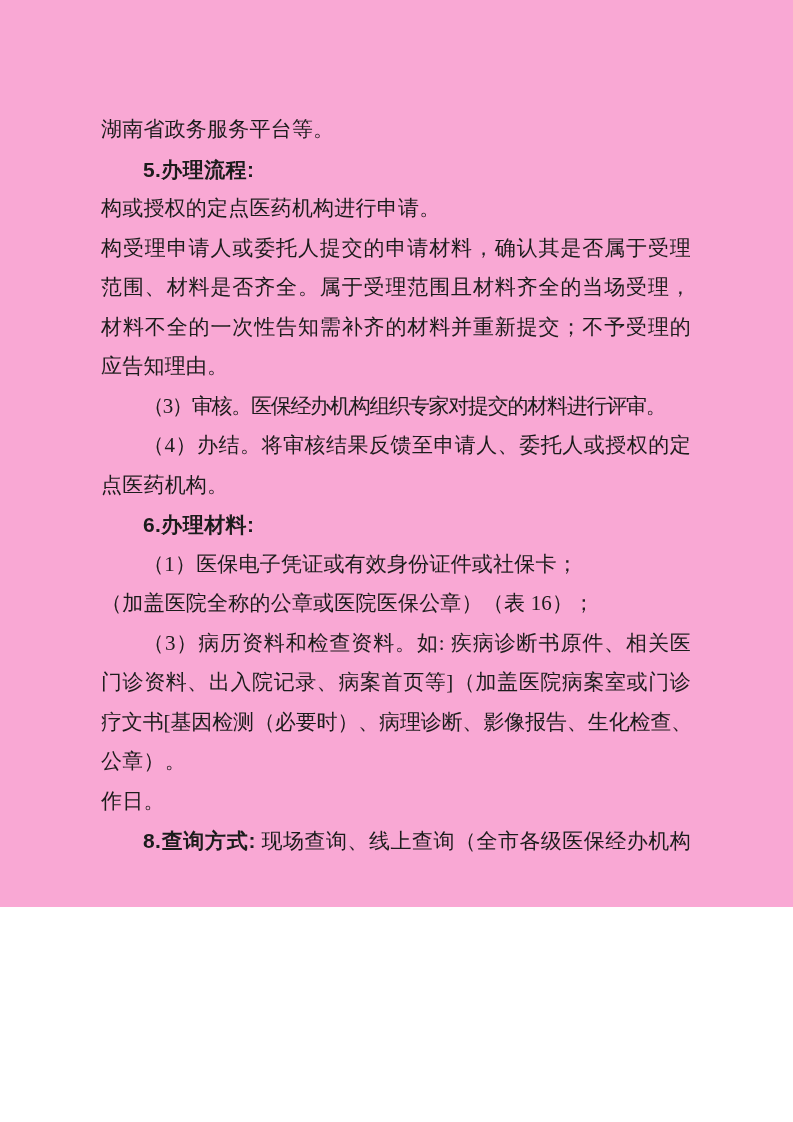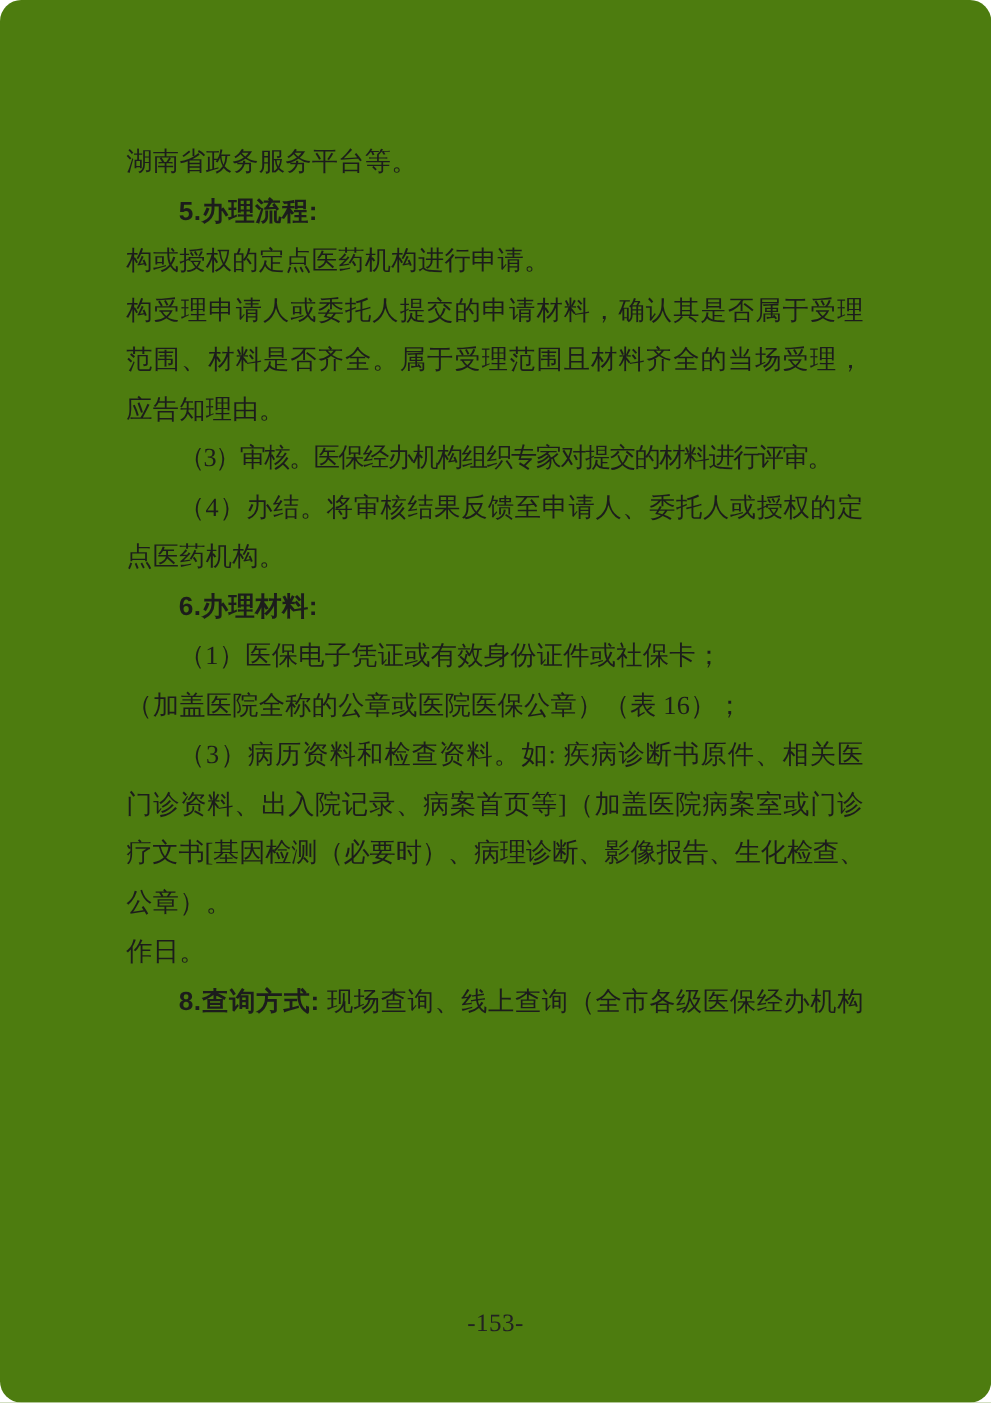--- a/index.html
+++ b/index.html
@@ -3,26 +3,25 @@
 <meta charset="utf-8">
 <style>
   html, body {
     margin: 0;
     padding: 0;
     background: #ffffff;
   }
   .page {
     position: relative;
     width: 793px;
-    height: 1122px;
-    background: #4d7c0f;
+    height: 907px;
+    background: #f9a8d4;
     overflow: hidden;
     font-family: "Liberation Serif", "DejaVu Serif", serif;
     color: #1c1c1c;
-    border-radius: 17px;
   }
   .text-body {
     position: absolute;
     left: 101px;
     top: 110px;
     width: 590px;
   }
   .line {
     font-size: 21px;
     line-height: 39.5px;
@@ -66,20 +65,21 @@
 </head>
 <body>
 
 <div class="page">
   <main class="text-body" id="text-body">
       <div class="line final"><span>湖南省政务服务平台等。</span></div>
       <div class="line heading indent final"><span class="bold">5.办理流程:</span></div>
       <div class="line final"><span>构或授权的定点医药机构进行申请。</span></div>
       <div class="line"><span>构受理申请人或委托人提交的申请材料，确认其是否属于受理</span></div>
       <div class="line"><span>范围、材料是否齐全。属于受理范围且材料齐全的当场受理，</span></div>
+      <div class="line"><span>材料不全的一次性告知需补齐的材料并重新提交；不予受理的</span></div>
       <div class="line final"><span>应告知理由。</span></div>
       <div class="line indent final tight"><span>（3）审核。医保经办机构组织专家对提交的材料进行评审。</span></div>
       <div class="line indent"><span>（4）办结。将审核结果反馈至申请人、委托人或授权的定</span></div>
       <div class="line final"><span>点医药机构。</span></div>
       <div class="line heading indent final"><span class="bold">6.办理材料:</span></div>
       <div class="line indent final"><span>（1）医保电子凭证或有效身份证件或社保卡；</span></div>
       <div class="line final"><span>（加盖医院全称的公章或医院医保公章）（表 16）；</span></div>
       <div class="line indent"><span>（3）病历资料和检查资料。如: 疾病诊断书原件、相关医</span></div>
       <div class="line"><span>门诊资料、出入院记录、病案首页等]（加盖医院病案室或门诊</span></div>
       <div class="line tight"><span>疗文书[基因检测（必要时）、病理诊断、影像报告、生化检查、</span></div>

